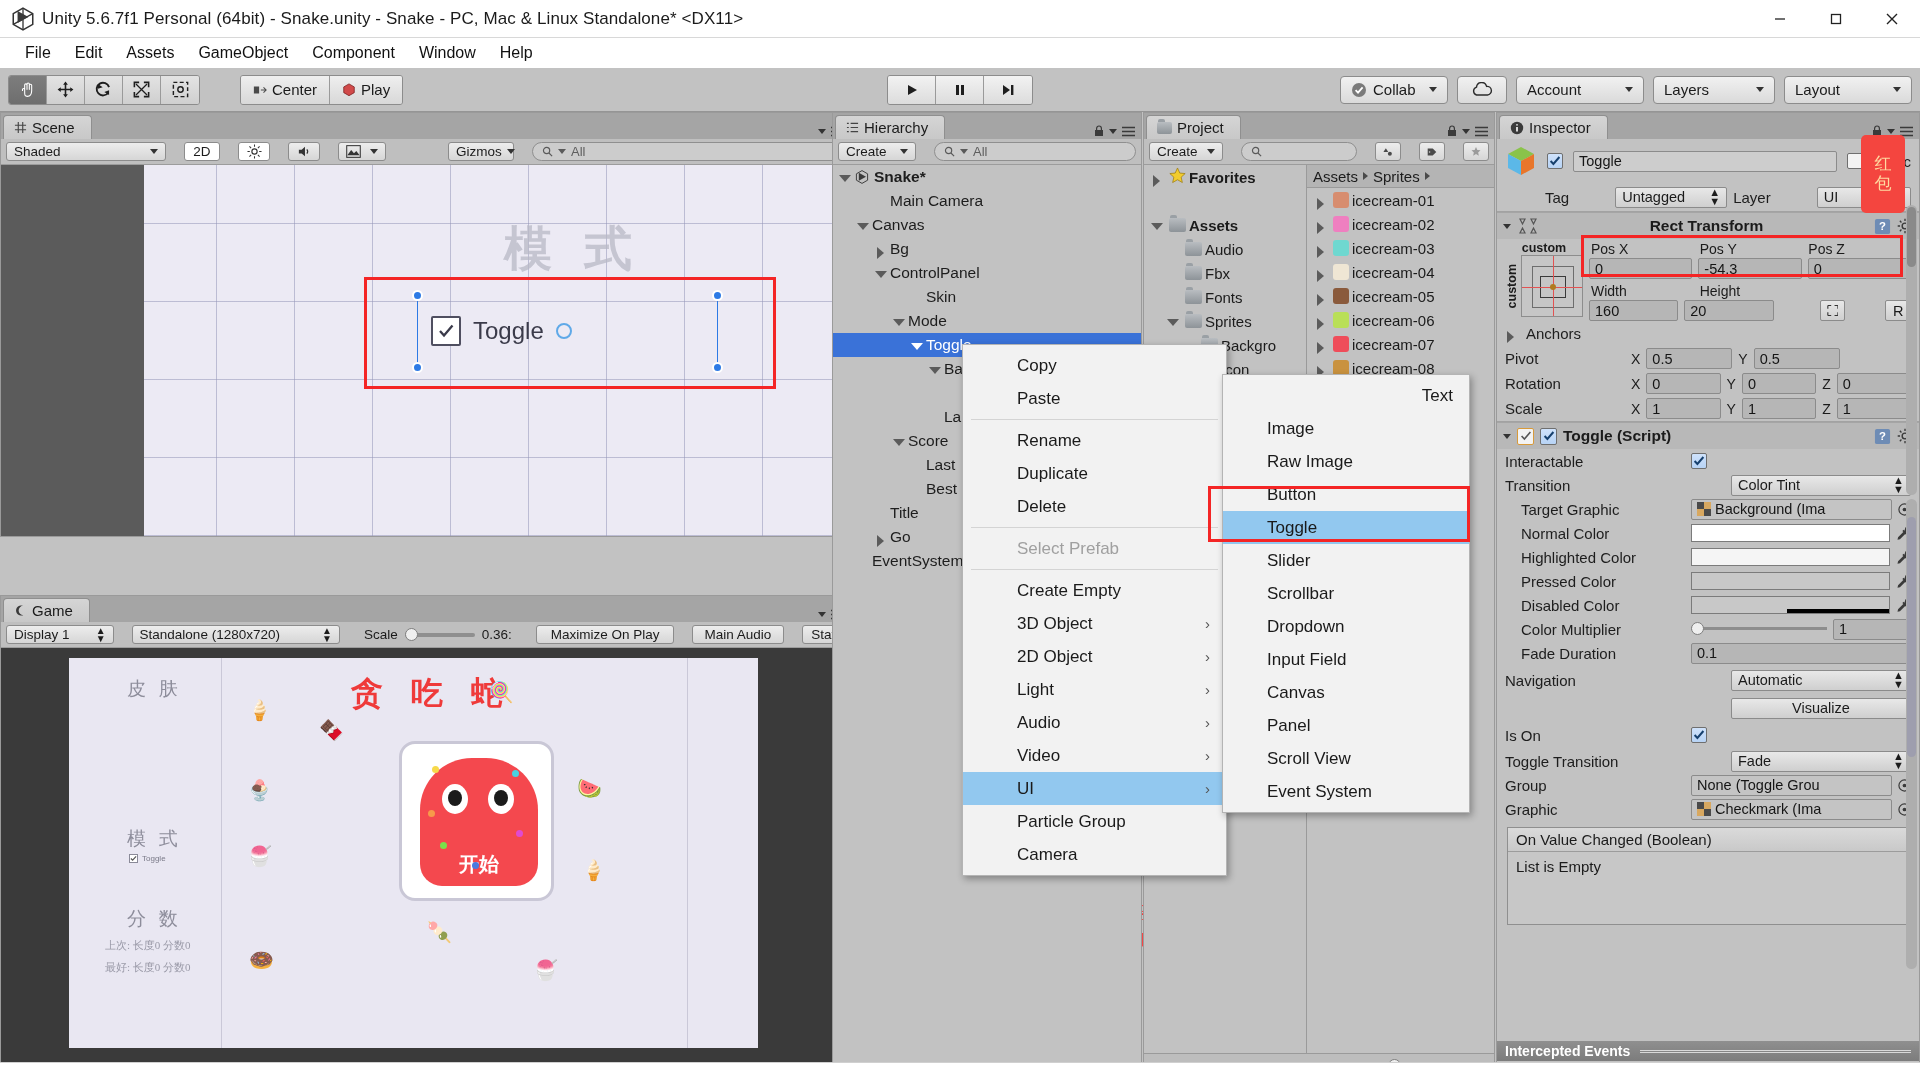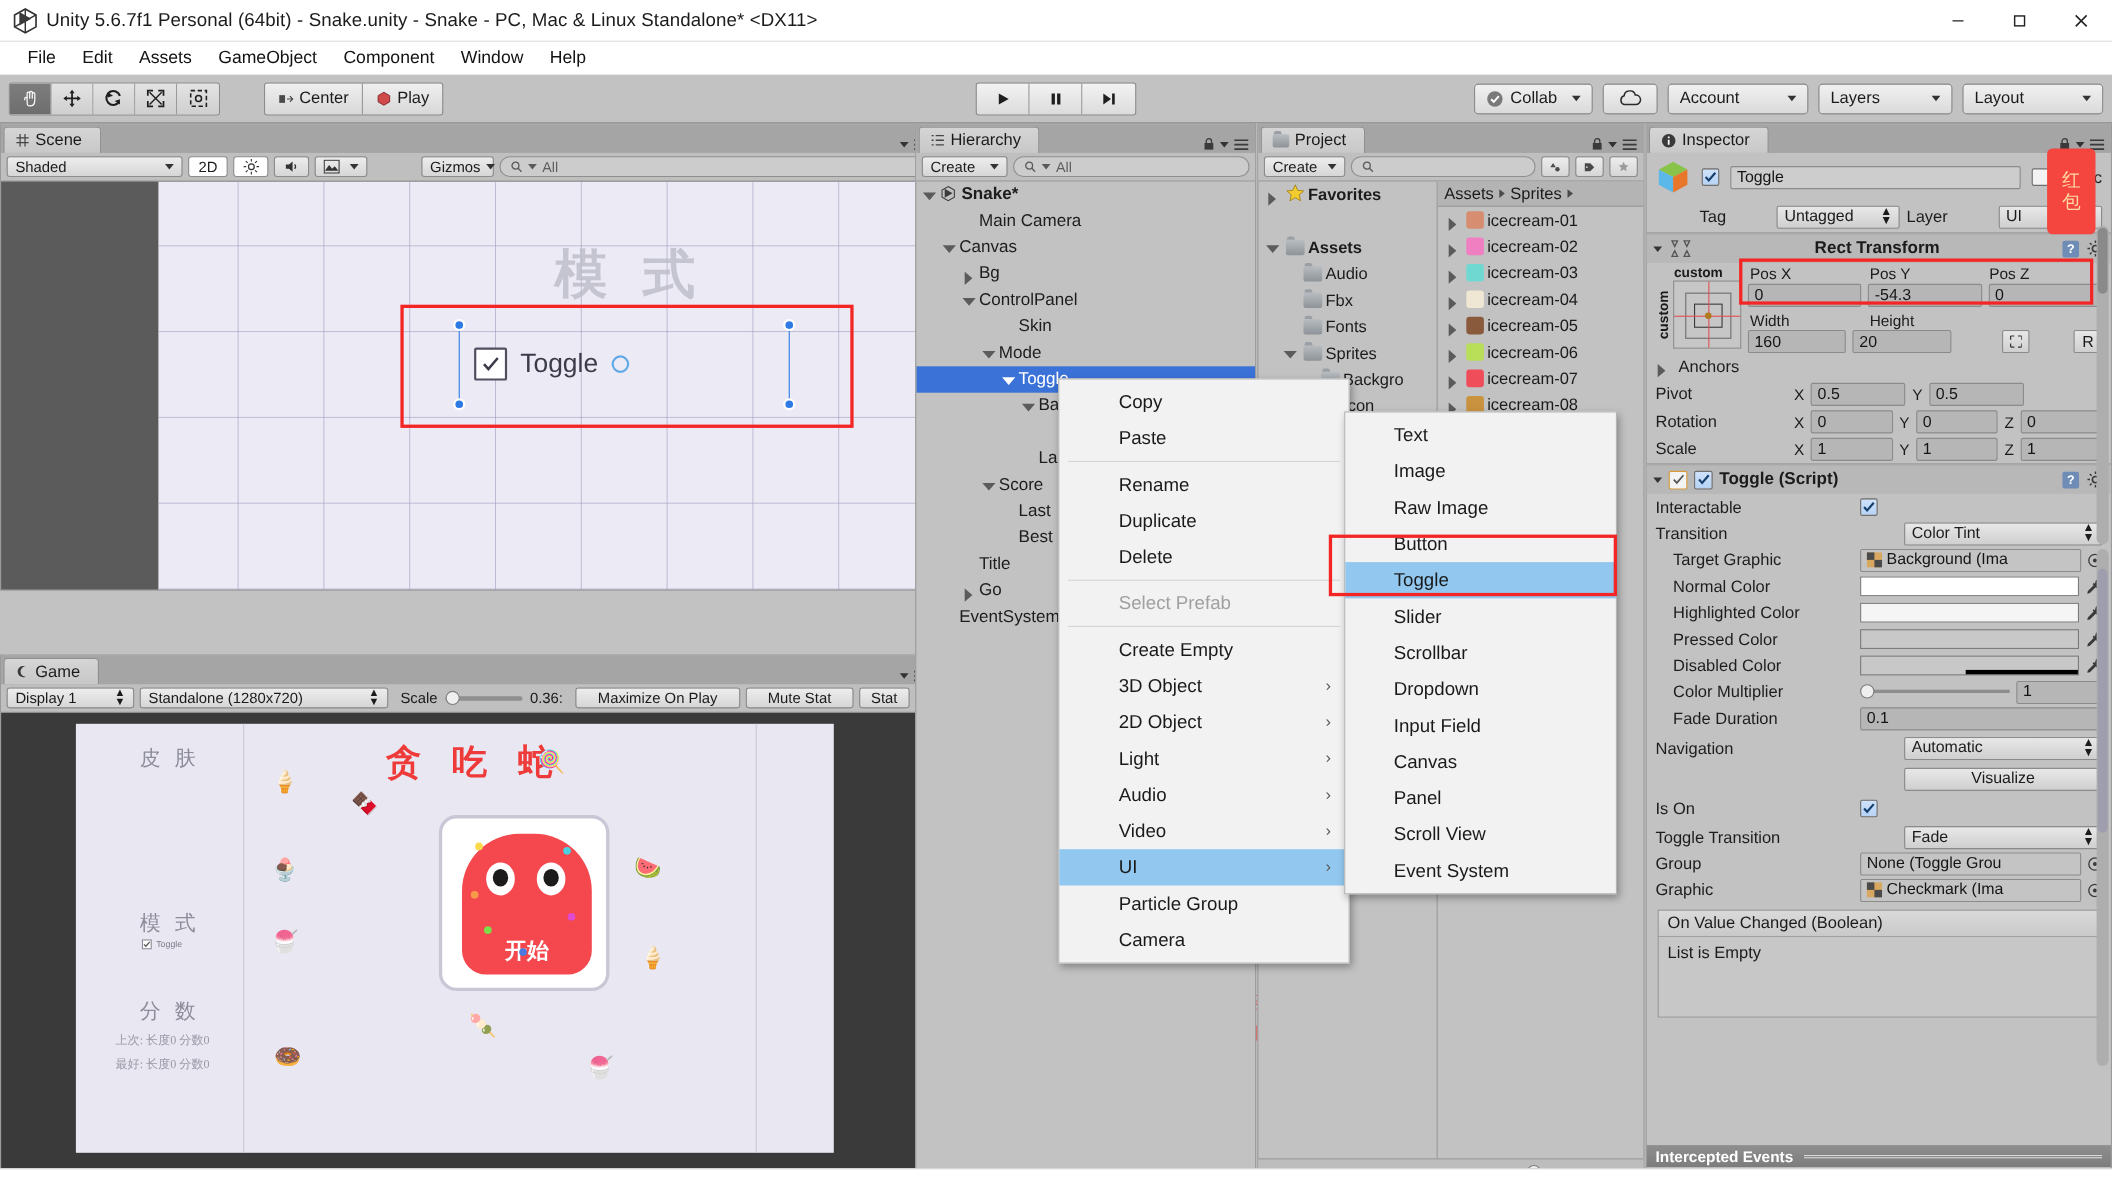--- a/index.html
+++ b/index.html
@@ -62,21 +62,21 @@
 
   
   .panel { position:absolute; background:#c2c2c2; border:1px solid #9a9a9a; }
   .tabrow { height:26px; background:#a5a5a5; display:flex; align-items:flex-end; position:relative; }
   .tab {
     height:24px; background:linear-gradient(#d5d5d5,#c8c8c8); display:flex; align-items:center;
     gap:5px; padding:0 16px 0 10px; font-size:15px; border-top-left-radius:4px; border-top-right-radius:4px;
     border:1px solid #8f8f8f; border-bottom:none; margin-left:2px;
   }
   .tabtools { margin-left:auto; display:flex; align-items:center; gap:5px; padding:0 6px 2px 0; }
-  .subbar { height:26px; background:#bfbfbf; display:flex; align-items:center; gap:5px;
+  .subbar { height:26px; background:#bfbfbf; display:flex; align-items:center; gap:18px;
     padding:0 5px; border-bottom:1px solid #9c9c9c; }
   .mini {
     height:19px; border:1px solid #8c8c8c; border-radius:3px;
     background:linear-gradient(#ededed,#d6d6d6); display:flex; align-items:center;
     padding:0 7px; gap:5px; font-size:13.5px; white-space:nowrap;
   }
   .searchbox {
     height:19px; flex:1; border:1px solid #8f8f8f; border-radius:10px; background:#cccccc;
     display:flex; align-items:center; padding:0 9px; gap:5px; font-size:13px; color:#5e5e5e; min-width:0;
   }
@@ -444,21 +444,21 @@
         <div style="position:relative;width:70px;height:13px">
           <div style="position:absolute;left:0;right:0;top:5px;height:4px;background:#8f8f8f;border-radius:2px"></div>
           <div style="position:absolute;left:0;top:0;width:13px;height:13px;border-radius:50%;background:#efefef;border:1px solid #7e7e7e"></div>
         </div>
         <span style="font-size:13.5px">0.36:</span>
       </div>
       <div class="mini" style="width:150px;justify-content:center">
         <span>Maximize On Play</span>
       </div>
       <div class="mini" style="width:98px;justify-content:center">
-        <span>Mute Stat</span>
+        <span>Main Audio</span>
       </div>
       <div class="mini" style="width:46px;justify-content:center">
         <span>Stat</span>
       </div>
     </div>
 
     <div class="game-canvas">
       <div class="game-screen">
         <div class="game-vline" style="left:152px"></div>
         <div class="game-vline" style="left:618px"></div>
@@ -1218,21 +1218,21 @@
       </div>
       <div class="ctxitem">
         <span>Particle Group</span>
       </div>
       <div class="ctxitem">
         <span>Camera</span>
       </div>
     </div>
 
   <div class="ctxmenu" id="ctx-ui" style="left:1222px; top:374px; width:248px;">
-      <div class="ctxitem" style="padding-left: 44px;">
+      <div class="ctxitem" style="padding-left: 44px; justify-content: flex-end;">
         <span>Text</span>
       </div>
       <div class="ctxitem" style="padding-left: 44px;">
         <span>Image</span>
       </div>
       <div class="ctxitem" style="padding-left: 44px;">
         <span>Raw Image</span>
       </div>
       <div class="ctxitem" style="padding-left: 44px;">
         <span>Button</span>

